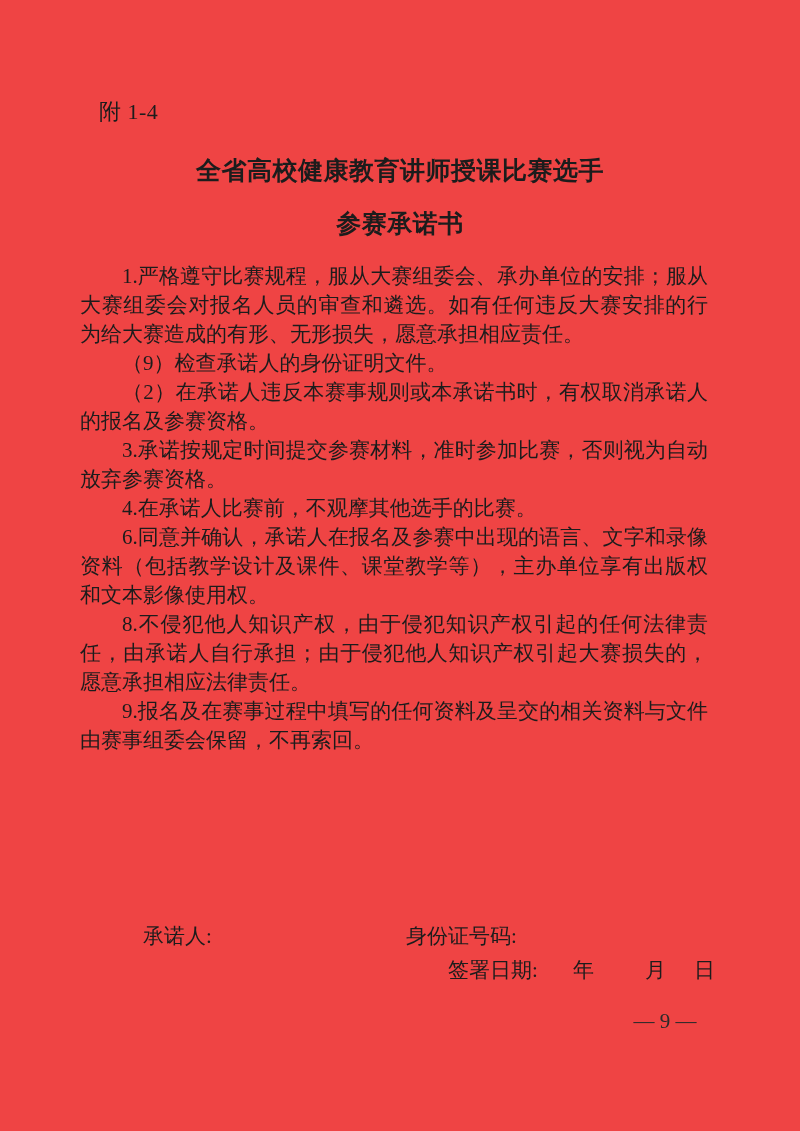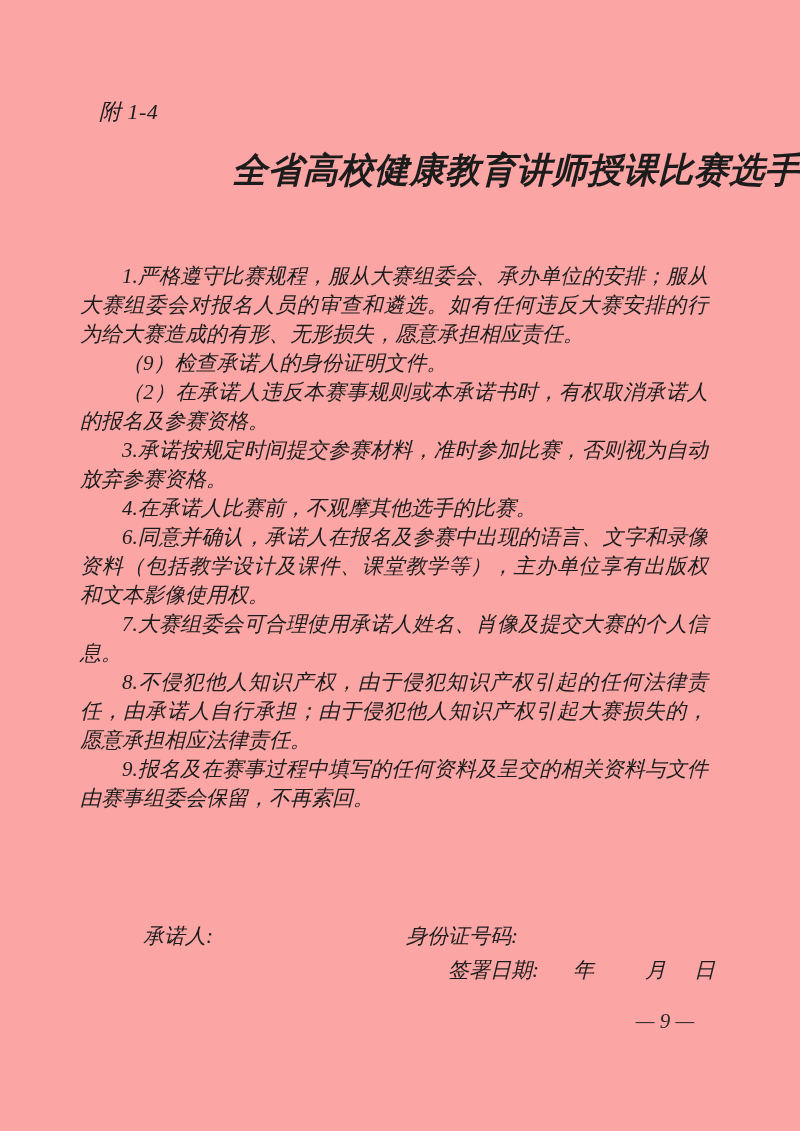--- a/index.html
+++ b/index.html
@@ -4,47 +4,45 @@
 <style>
   html, body {
     margin: 0;
     padding: 0;
     background: #ffffff;
   }
   .page {
     position: relative;
     width: 800px;
     height: 1131px;
-    background: #fca5a5;
+    background: #ef4444;
     overflow: hidden;
     font-family: "Liberation Serif", "DejaVu Serif", serif;
     color: #1c1c1c;
-    font-style: italic;
   }
   .attachment-label {
     position: absolute;
     left: 99px;
     top: 98px;
     font-size: 22px;
     line-height: 28px;
     letter-spacing: 0.5px;
   }
   .title-block {
     position: absolute;
     left: 0;
     right: 0;
     top: 144px;
     text-align: center;
   }
   .title-line {
-    font-size: 35px;
+    font-size: 25px;
     font-weight: bold;
     line-height: 53px;
     letter-spacing: 0.5px;
-    text-align: right;
   }
   .body-text {
     position: absolute;
     left: 80px;
     top: 262px;
     width: 628px;
     font-size: 21px;
     line-height: 29px;
     text-align: justify;
   }
@@ -81,30 +79,30 @@
 </style>
 </head>
 <body>
 
 <div class="page">
 
   <div class="attachment-label">附 1-4</div>
 
   <div class="title-block">
     <div class="title-line">全省高校健康教育讲师授课比赛选手</div>
+    <div class="title-line">参赛承诺书</div>
   </div>
 
   <div class="body-text">
     <p>1.严格遵守比赛规程，服从大赛组委会、承办单位的安排；服从大赛组委会对报名人员的审查和遴选。如有任何违反大赛安排的行为给大赛造成的有形、无形损失，愿意承担相应责任。</p>
     <p>（9）检查承诺人的身份证明文件。</p>
     <p>（2）在承诺人违反本赛事规则或本承诺书时，有权取消承诺人的报名及参赛资格。</p>
     <p>3.承诺按规定时间提交参赛材料，准时参加比赛，否则视为自动放弃参赛资格。</p>
     <p>4.在承诺人比赛前，不观摩其他选手的比赛。</p>
     <p>6.同意并确认，承诺人在报名及参赛中出现的语言、文字和录像资料（包括教学设计及课件、课堂教学等），主办单位享有出版权和文本影像使用权。</p>
-    <p>7.大赛组委会可合理使用承诺人姓名、肖像及提交大赛的个人信息。</p>
     <p>8.不侵犯他人知识产权，由于侵犯知识产权引起的任何法律责任，由承诺人自行承担；由于侵犯他人知识产权引起大赛损失的，愿意承担相应法律责任。</p>
     <p>9.报名及在赛事过程中填写的任何资料及呈交的相关资料与文件由赛事组委会保留，不再索回。</p>
   </div>
 
   <div class="sig-row sig-row-1">
     <span class="sig-label" style="left:143px">承诺人:</span>
     <span class="sig-label" style="left:406px">身份证号码:</span>
   </div>
 
   <div class="sig-row sig-row-2">

